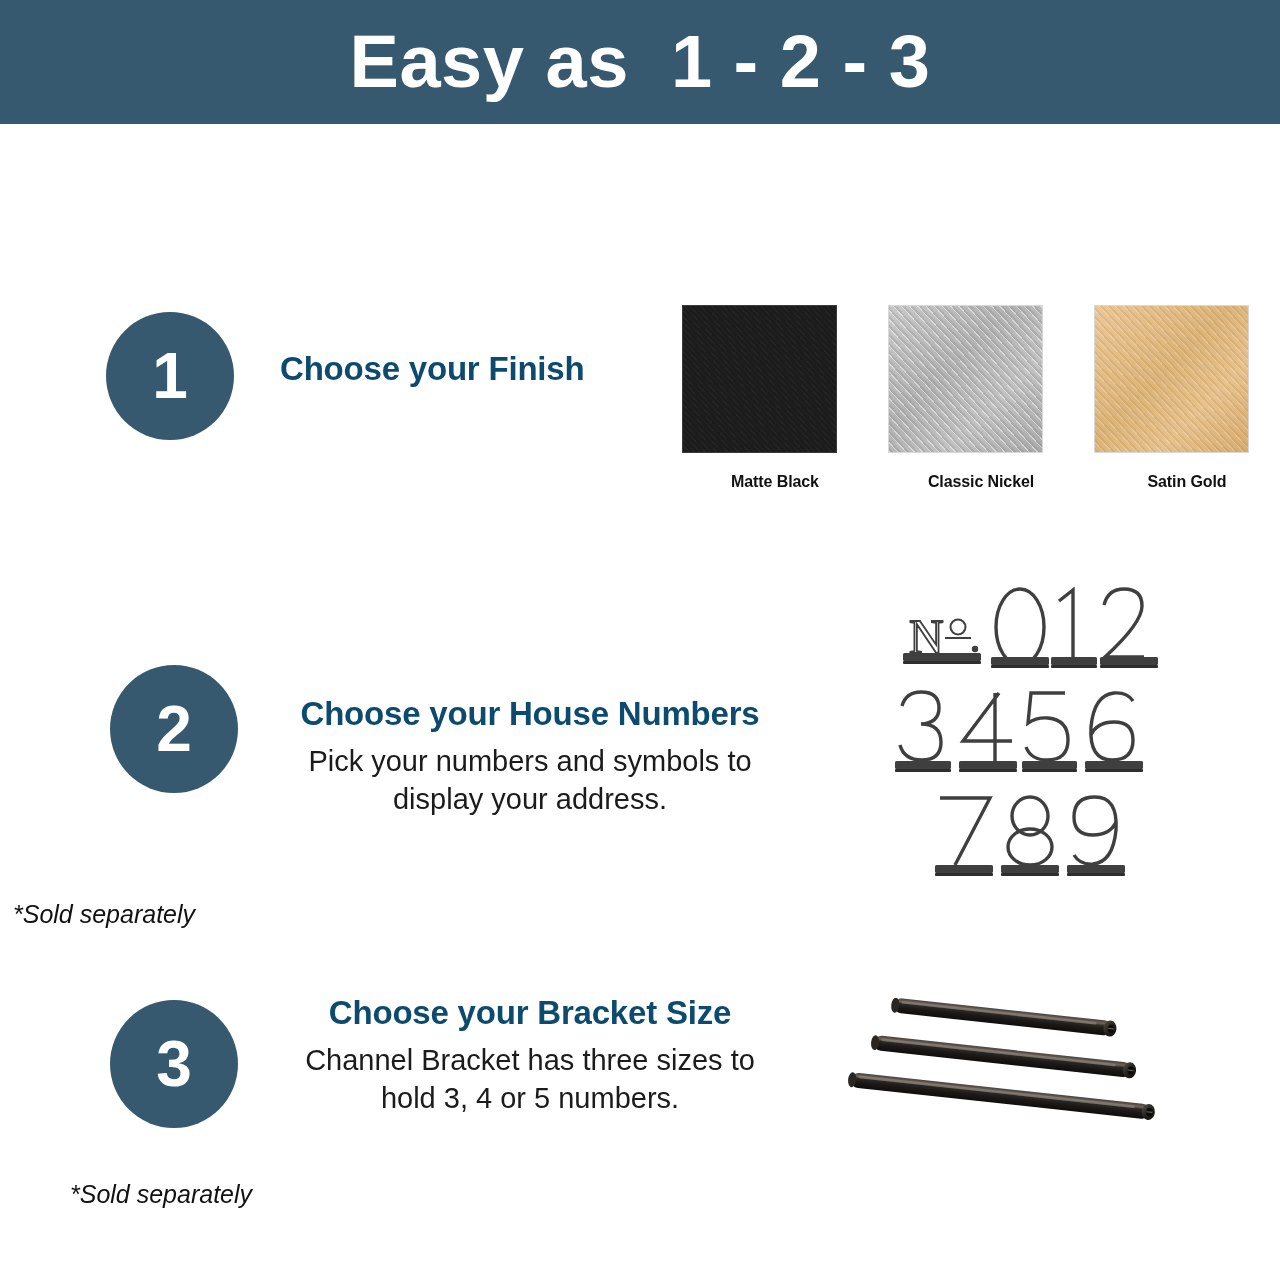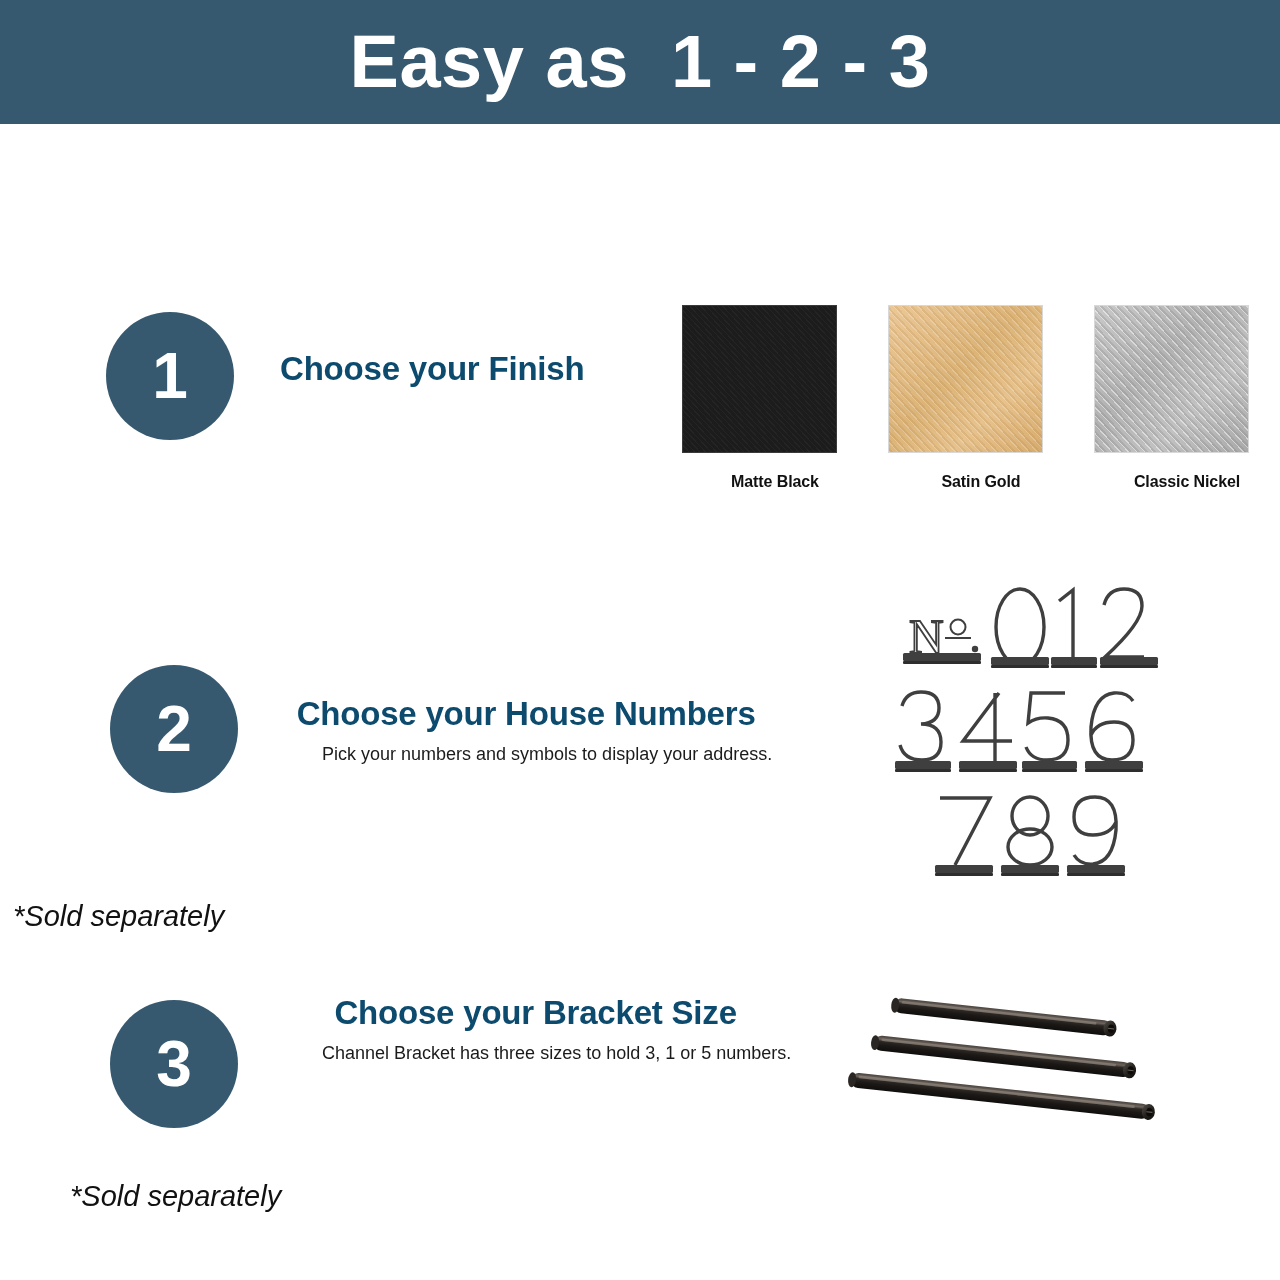--- a/index.html
+++ b/index.html
@@ -77,26 +77,25 @@
   .step-heading {
     font-size: 33px;
     font-weight: bold;
     color: #0c4a6e;
     line-height: 1.15;
     letter-spacing: -0.2px;
     white-space: nowrap;
   }
   .step-body {
     margin-top: 10px;
-    font-size: 18px;
+    font-size: 29px;
     font-weight: 500;
     color: #1b1b1b;
     line-height: 1.3;
     max-width: 500px;
-    margin-left: 42px;
   }
 
   
   .finishes {
     position: absolute;
     left: 682px;
     top: 15px;
     display: flex;
     gap: 20px;
   }
@@ -147,21 +146,21 @@
     position: absolute;
     left: 895px;
     top: 5px;
     width: 270px;
     height: 300px;
   }
   .numbers-art svg { display: block; }
 
   .note {
     position: absolute;
-    font-size: 29px;
+    font-size: 25px;
     font-style: italic;
     color: #111111;
     white-space: nowrap;
   }
   #note-2 { left: 908px; top: 900px; }
 
   
   .brackets-art {
     position: absolute;
     left: 838px;
@@ -189,27 +188,27 @@
     </div>
 
     <div class="finishes">
 
       <div class="finish">
         <div class="swatch swatch-black"></div>
         <div class="finish-label">Matte Black</div>
       </div>
 
       <div class="finish">
+        <div class="swatch swatch-nickel"></div>
+        <div class="finish-label">Classic Nickel</div>
+      </div>
+
+      <div class="finish">
         <div class="swatch swatch-gold"></div>
         <div class="finish-label">Satin Gold</div>
-      </div>
-
-      <div class="finish">
-        <div class="swatch swatch-nickel"></div>
-        <div class="finish-label">Classic Nickel</div>
       </div>
 
     </div>
   </div>
 
   <div class="step" id="step-2">
 
     <div class="badge" id="badge-2">2</div>
 
     <div class="step-text" id="text-2">
@@ -312,21 +311,21 @@
 
     <div class="note" id="note-2" style="top:320px;left:13px;position:absolute;">*Sold separately</div>
   </div>
 
   <div class="step" id="step-3">
 
     <div class="badge" id="badge-3">3</div>
 
     <div class="step-text" id="text-3">
       <div class="step-heading">Choose your Bracket Size</div>
-      <div class="step-body">Channel Bracket has three sizes to hold 3, 1 or 5 numbers.</div>
+      <div class="step-body">Channel Bracket has three sizes to hold 3, 4 or 5 numbers.</div>
     </div>
 
     <div class="brackets-art">
       <svg width="340" height="180" viewBox="0 0 340 180" xmlns="http://www.w3.org/2000/svg">
         <defs>
           <linearGradient id="rodGrad" x1="0" y1="0" x2="0" y2="1">
             <stop offset="0%" stop-color="#4a433e"></stop>
             <stop offset="22%" stop-color="#6d645c"></stop>
             <stop offset="38%" stop-color="#2b2724"></stop>
             <stop offset="62%" stop-color="#1b1816"></stop>

